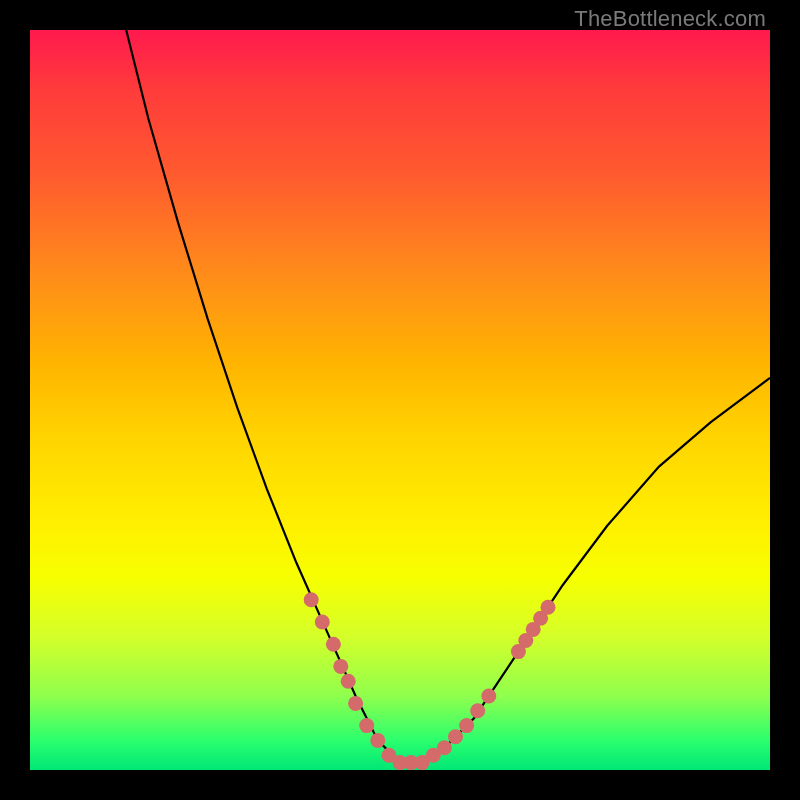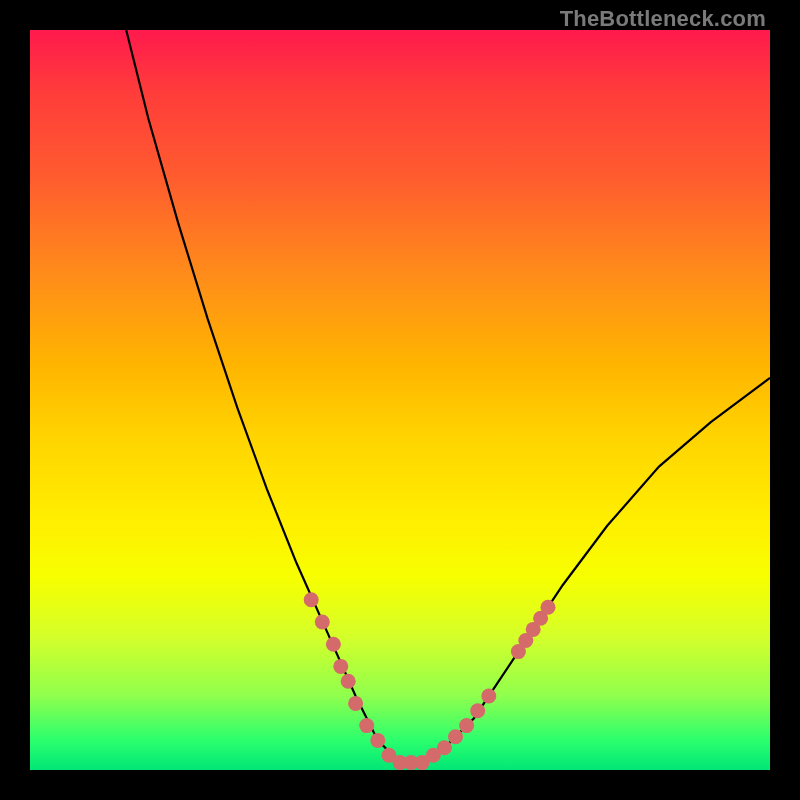--- a/index.html
+++ b/index.html
@@ -37,21 +37,21 @@
       #2bff6e 96%,
       #00e676 100%
     );
   }
   .watermark {
     position: absolute;
     top: 6px;
     right: 34px;
     color: #7a7a7a;
     font-size: 22px;
-    font-weight: 700;
+    font-weight: 400;
     letter-spacing: 0.2px;
     user-select: none;
   }
   svg.curve {
     position: absolute;
     left: 0; top: 0;
     width: 740px; height: 740px;
     overflow: visible;
   }
   .curve-path {

